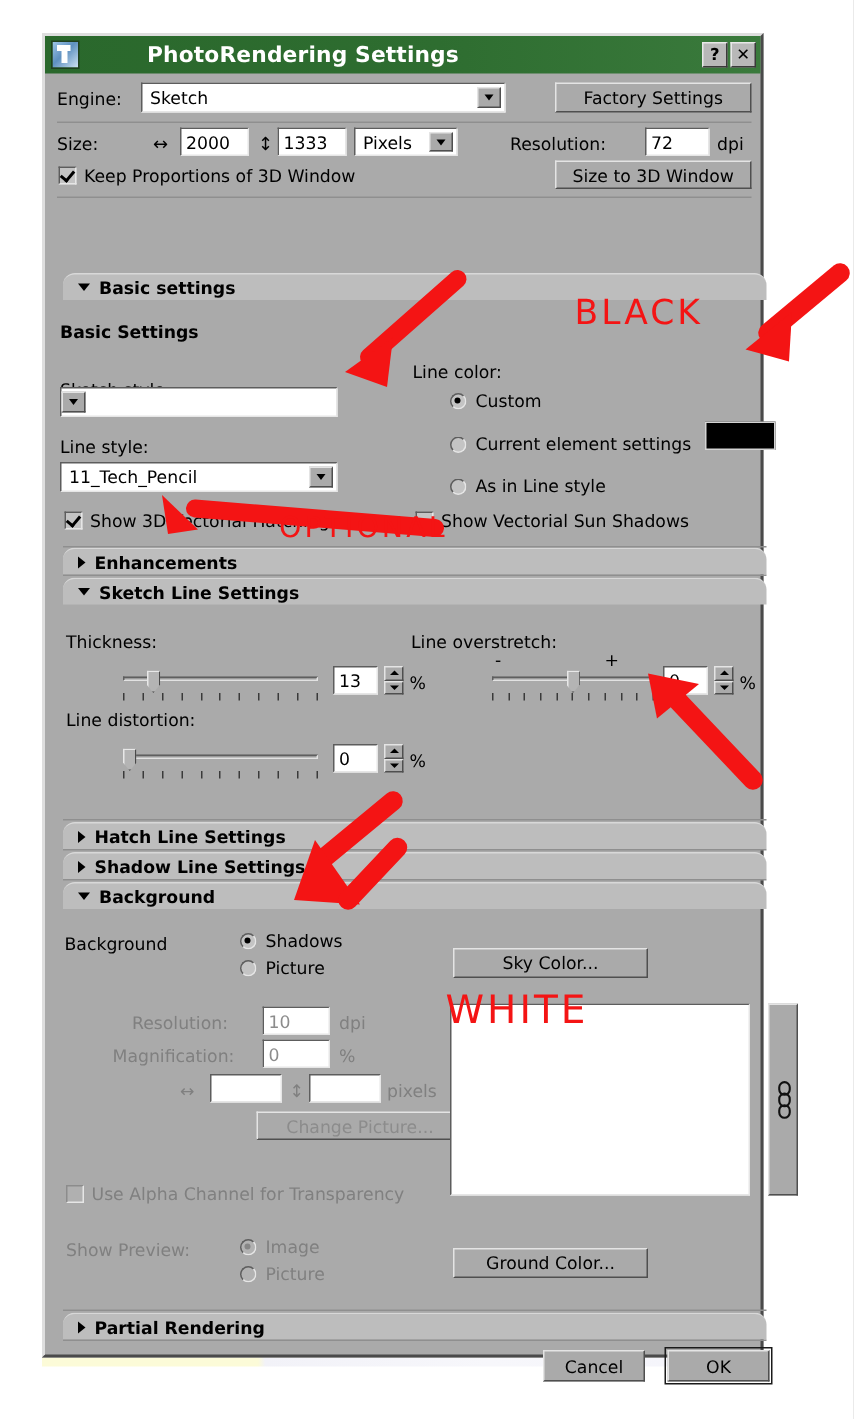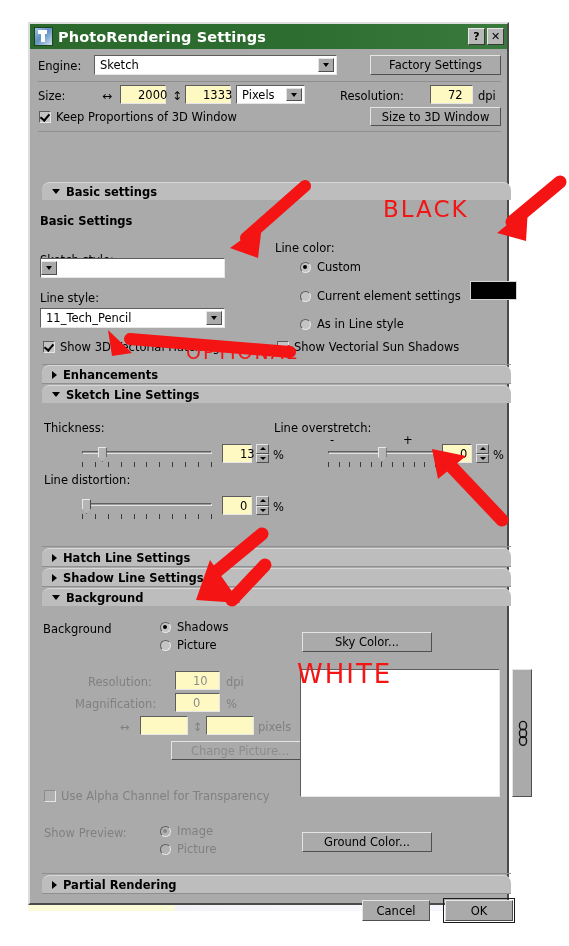--- a/index.html
+++ b/index.html
@@ -51,46 +51,47 @@
     width: 9px; height: 4px; background: #ffffff;
   }
   .app-icon::after {
     content: ""; position: absolute; left: 6px; top: 5px;
     width: 4px; height: 9px; background: #ffffff;
   }
   .title-text {
     color: #ffffff; font-size: 14.5px; font-weight: bold;
     letter-spacing: 0.1px; white-space: nowrap;
     flex: 1 1 auto;
+    margin-left: 40px;
   }
   .tb-btn {
     width: 17px; height: 17px; margin-left: 2px;
     background: #b8b8b8;
     border-top: 1.5px solid #e8e8e8; border-left: 1.5px solid #e8e8e8;
     border-right: 1.5px solid #3a3a3a; border-bottom: 1.5px solid #3a3a3a;
     font-size: 11px; font-weight: bold; color: #000;
     display: flex; align-items: center; justify-content: center;
     box-sizing: border-box; line-height: 1; cursor: pointer;
   }
 
   
   .body { position: relative; padding: 0; }
 
   .row { display: flex; align-items: center; }
 
   .lbl { font-size: 11.5px; color: #000; white-space: nowrap; }
   .lbl-dim { font-size: 11.5px; color: #808080; white-space: nowrap; }
 
   .textfield {
-    background: #fef9c3;
+    background: #ffffff;
     border-top: 1.5px solid #5d5d5d; border-left: 1.5px solid #5d5d5d;
     border-right: 1.5px solid #e6e6e6; border-bottom: 1.5px solid #e6e6e6;
     box-sizing: border-box; height: 19px;
     font-size: 11.5px; color: #000;
-    display: flex; align-items: center; padding-left: 17px;
+    display: flex; align-items: center; padding-left: 3px;
   }
   .textfield.dim { color: #8c8c8c; }
 
   .combo {
     height: 20px; display: flex; align-items: stretch;
     background: #ffffff;
     border-top: 1.5px solid #5d5d5d; border-left: 1.5px solid #5d5d5d;
     border-right: 1.5px solid #e6e6e6; border-bottom: 1.5px solid #e6e6e6;
     box-sizing: border-box;
   }

